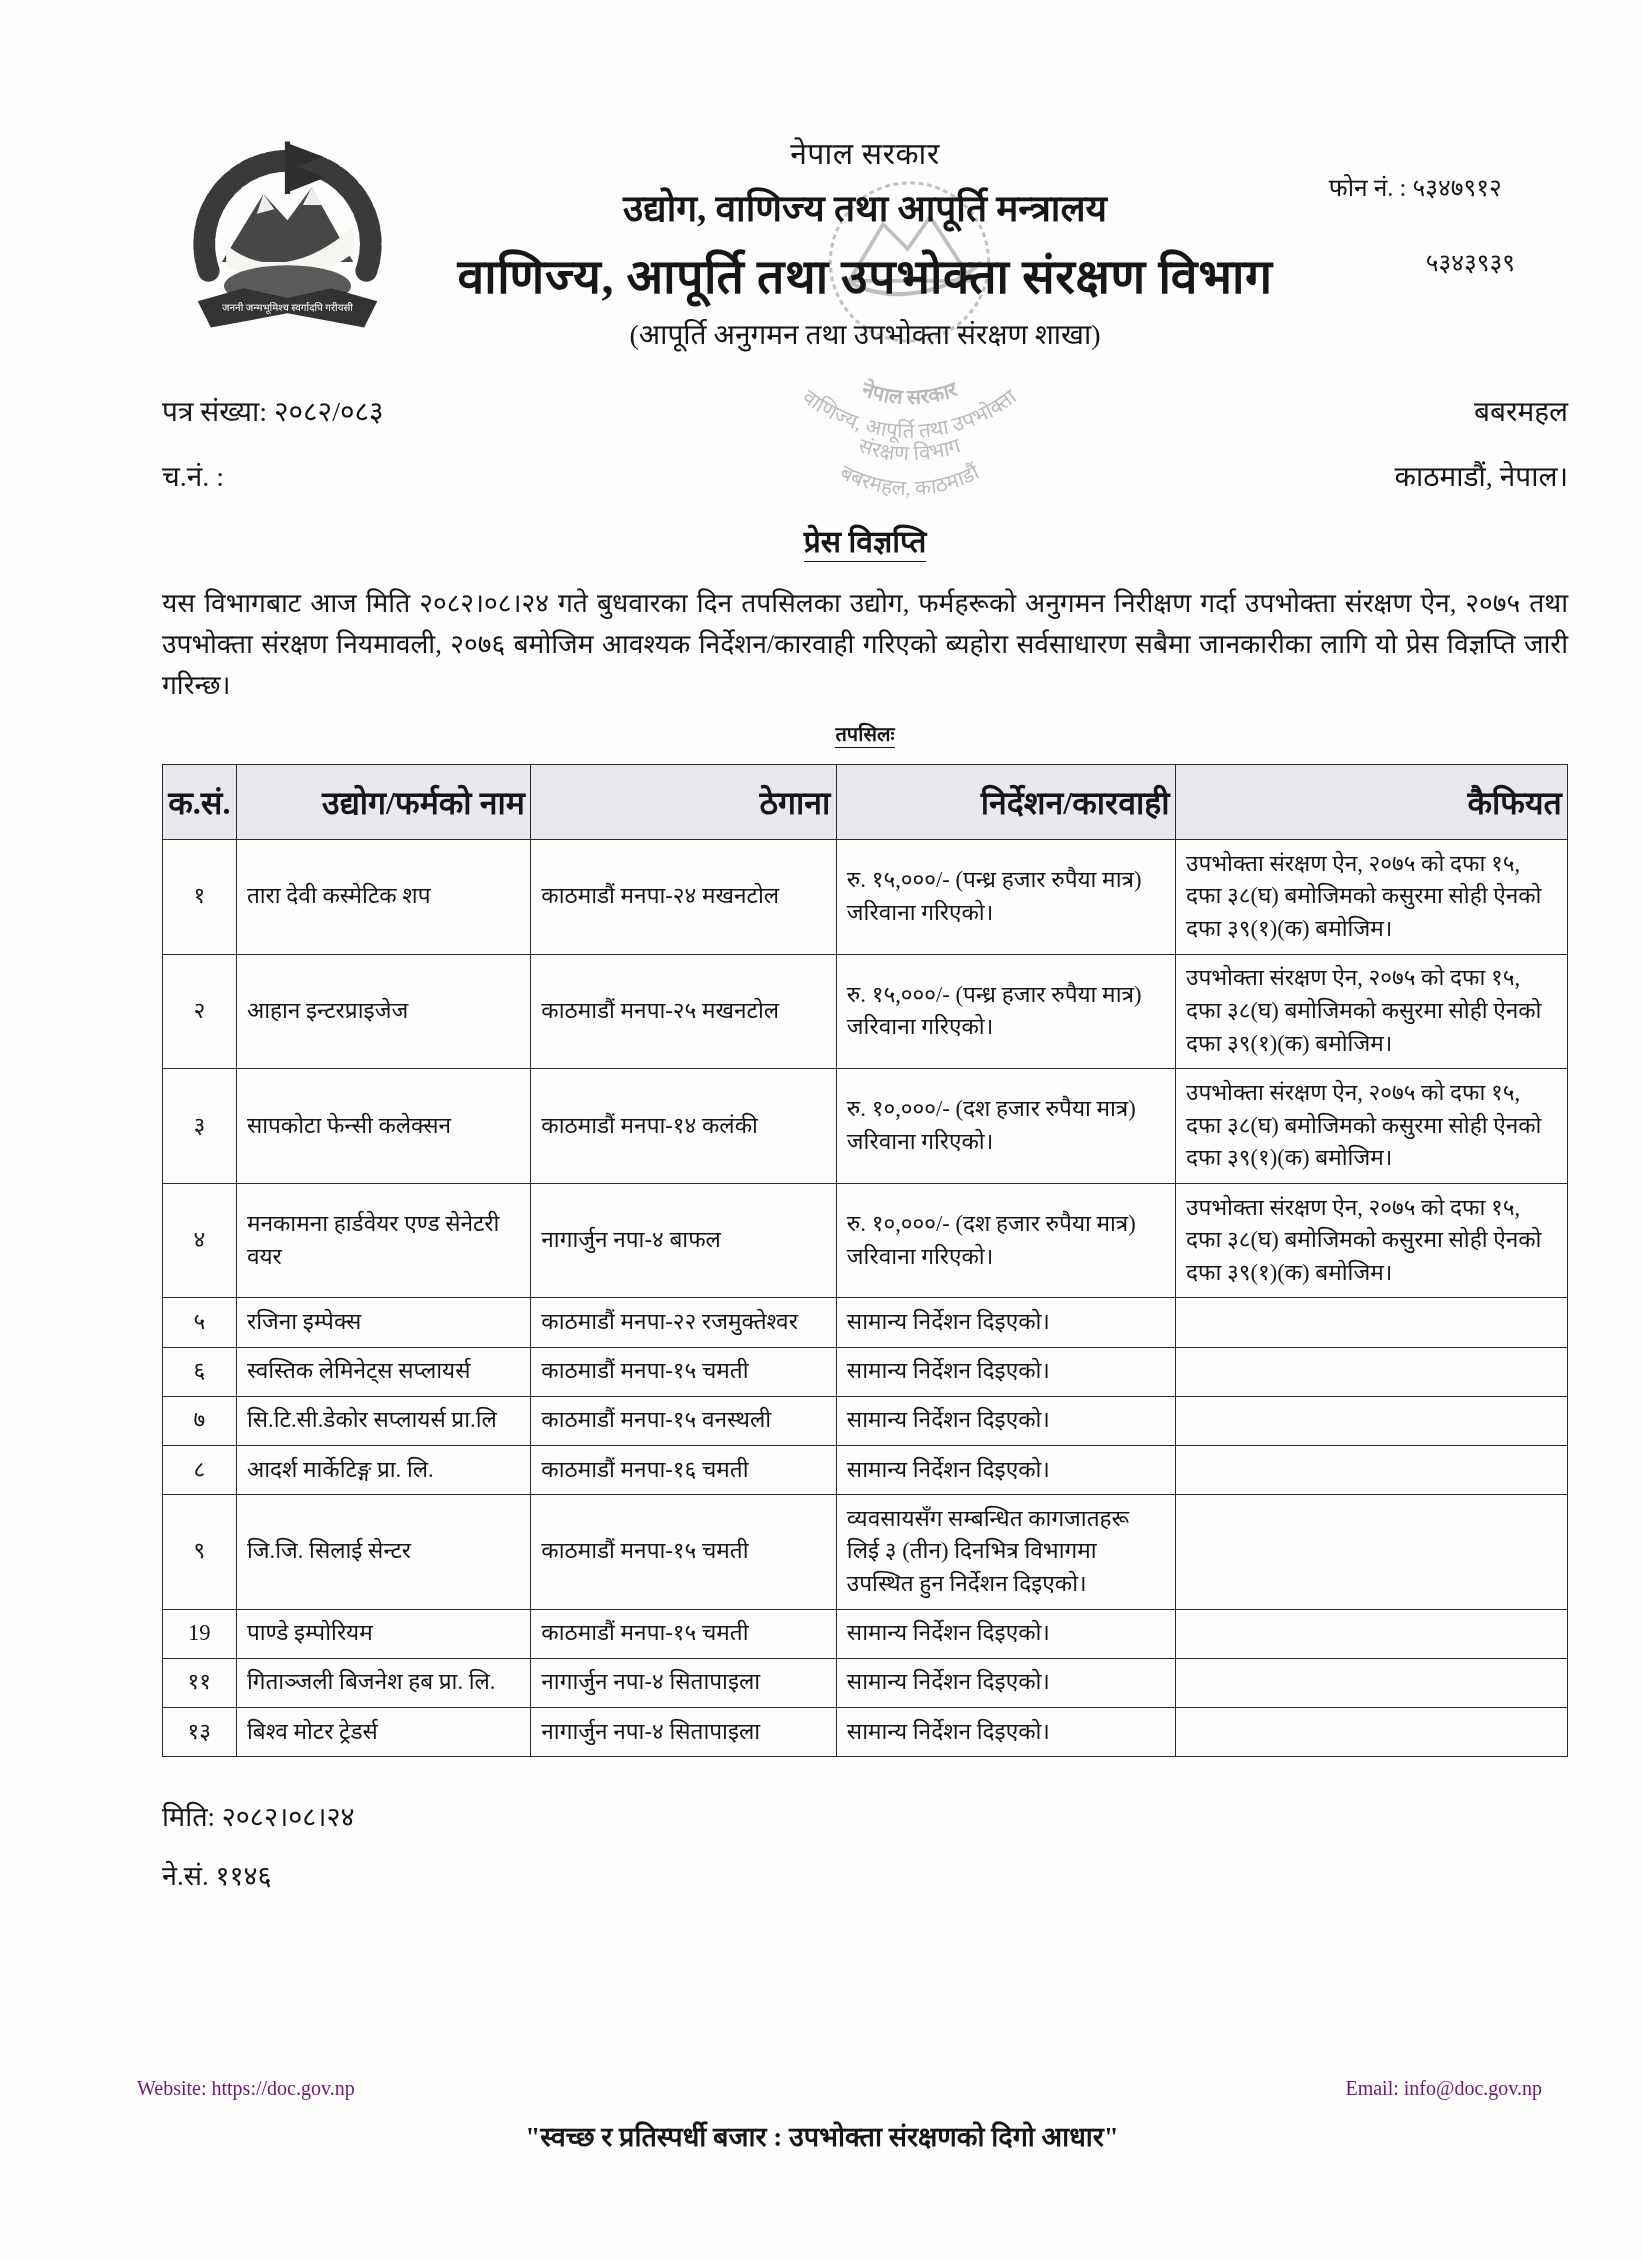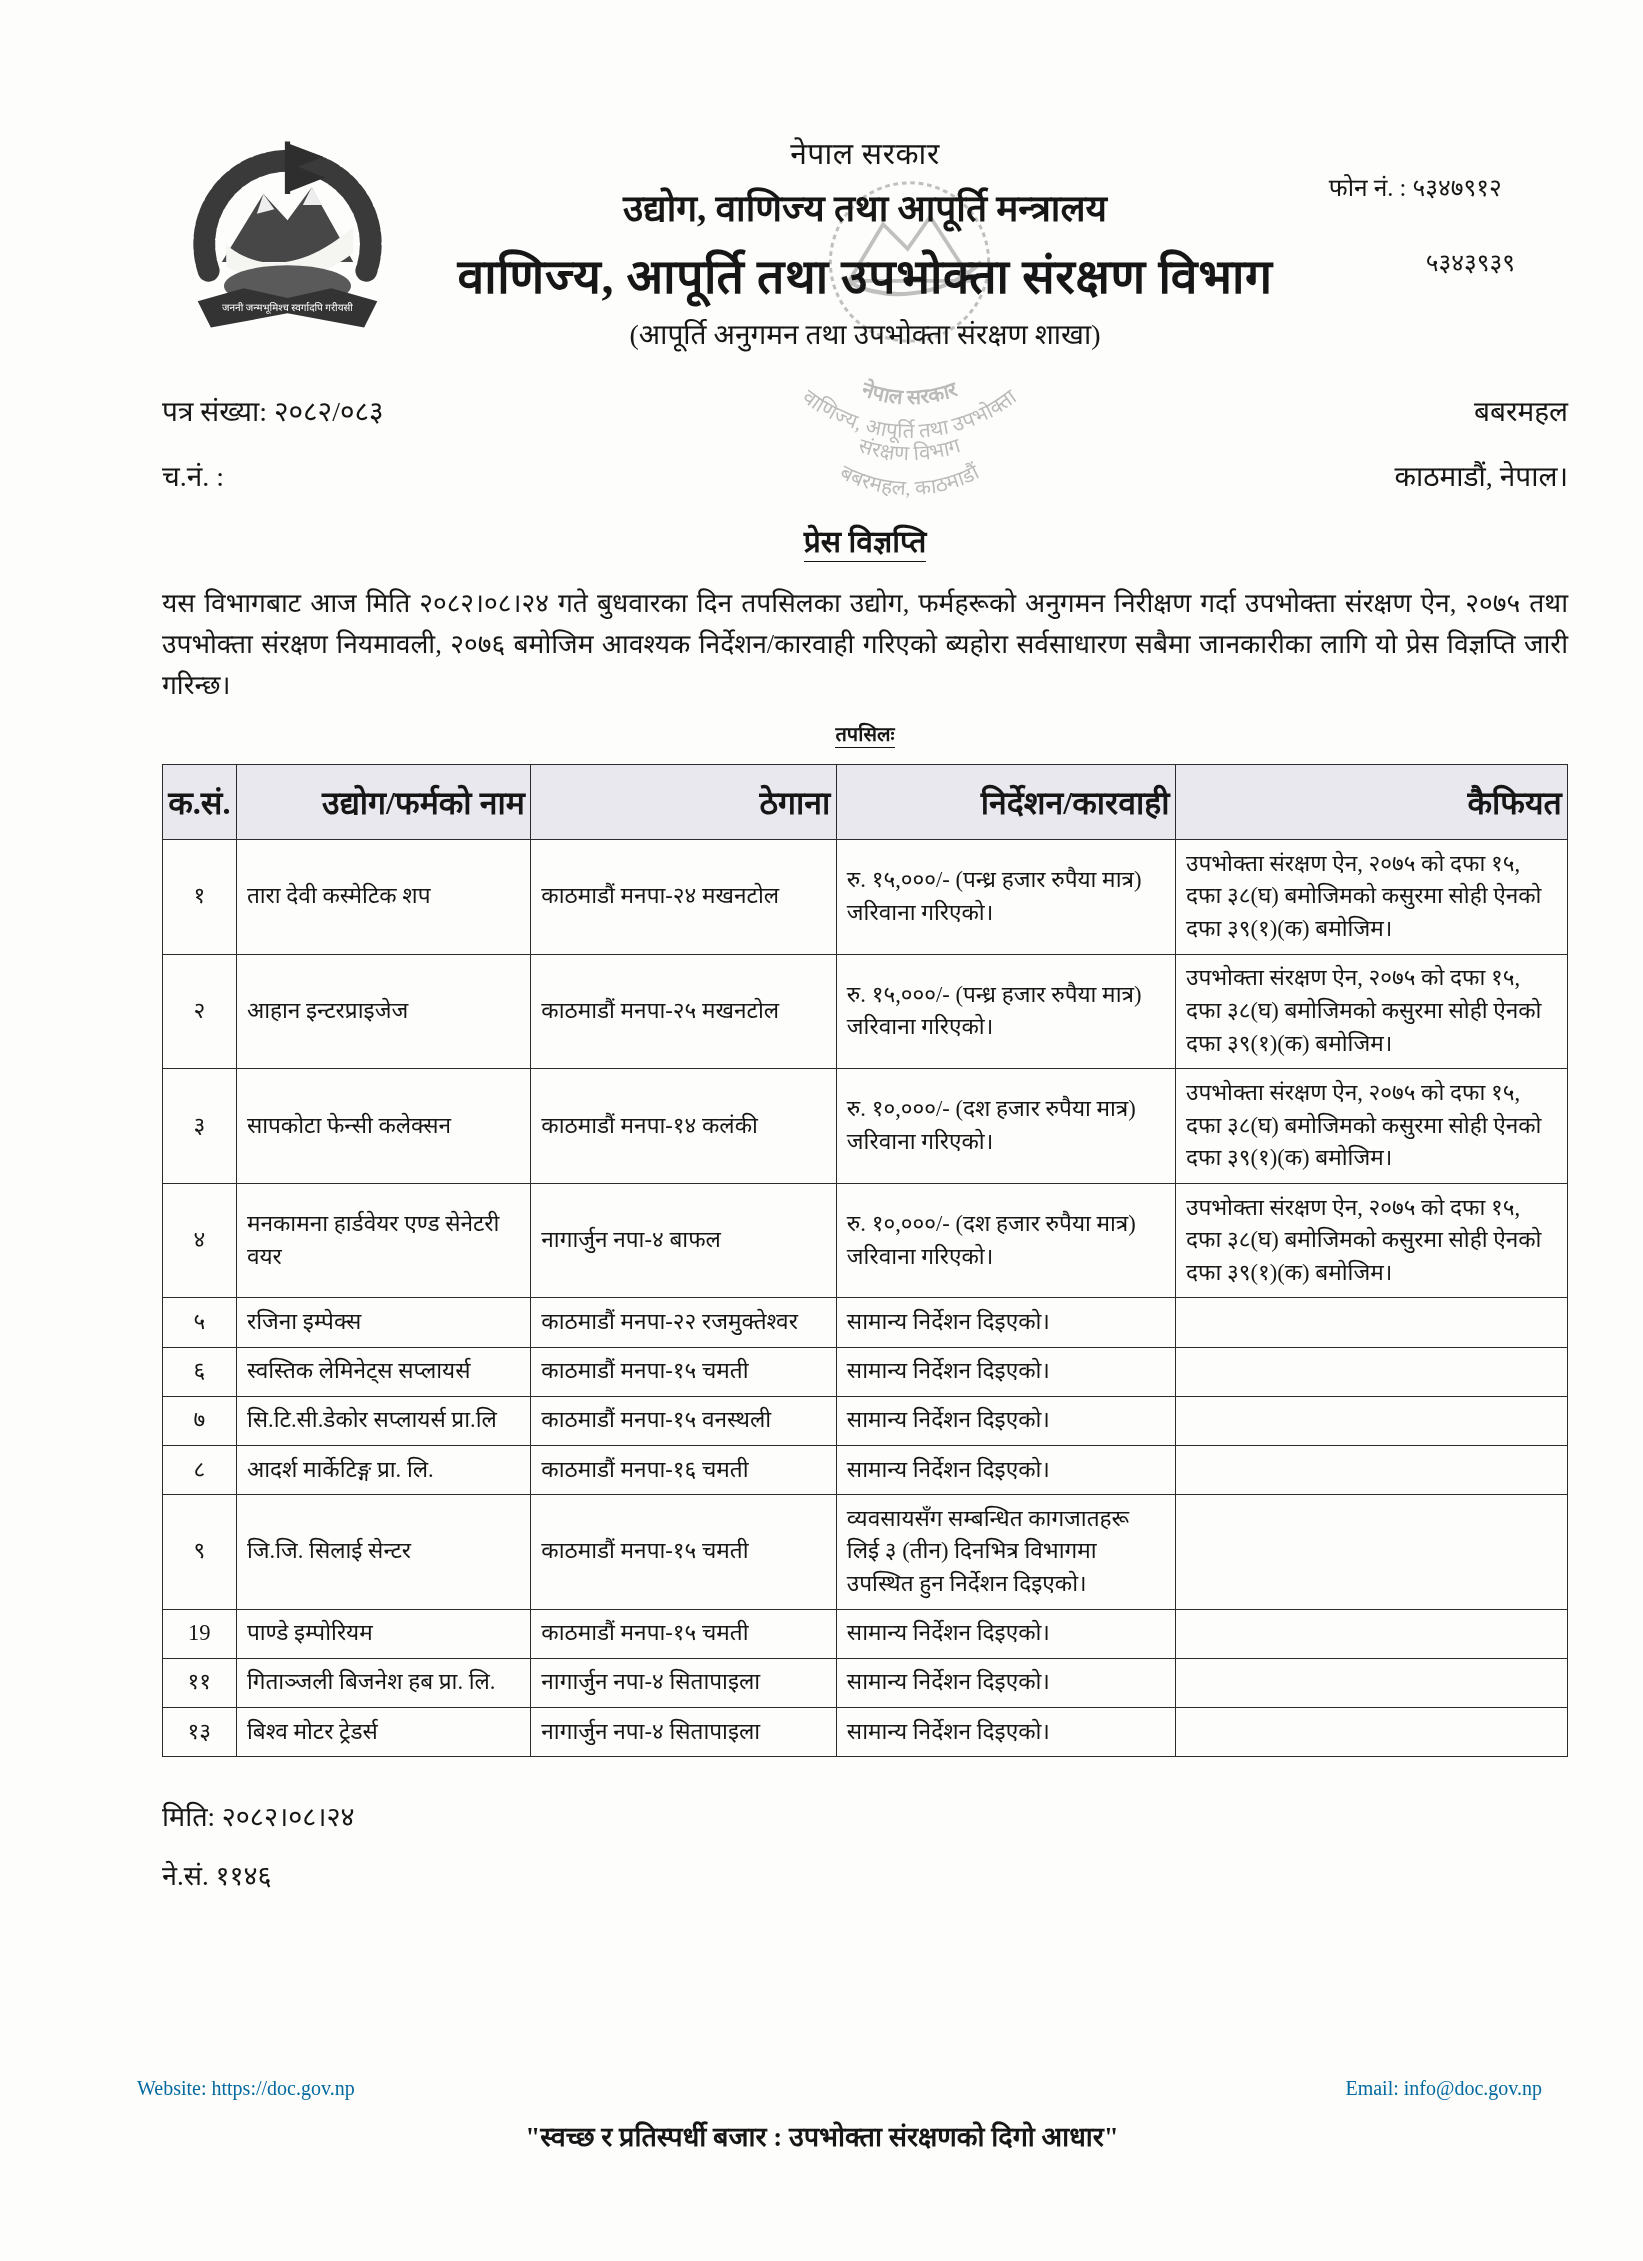--- a/index.html
+++ b/index.html
@@ -44,21 +44,21 @@
   }
   table.main td{font-size:22.6px;line-height:1.45;padding:7.7px 10.3px;}
   td.c-sn{text-align:center;}
   col.w-sn{width:5%;}col.w-name{width:21%;}col.w-addr{width:21.8%;}col.w-dir{width:24.2%;}col.w-note{width:28%;}
 
   
   .date-line{font-size:27px;margin-top:40px;}
   .ns-line{font-size:27px;margin-top:22px;}
 
   
-  .bottom-bar{position:absolute;left:137px;right:102px;top:2077px;display:flex;justify-content:space-between;font-size:20px;color:#0369a1;}
+  .bottom-bar{position:absolute;left:137px;right:102px;top:2077px;display:flex;justify-content:space-between;font-size:20px;color:#701a75;}
   .slogan{position:absolute;left:0;right:0;top:2117px;text-align:center;font-size:27px;font-weight:700;}
 </style>
 </head>
 <body>
 
 <div class="page">
 
   <svg class="emblem" viewBox="0 0 100 100" aria-hidden="true">
     <path d="M 14 64 A 38 38 0 1 1 86 64" fill="none" stroke="#3a3a3a" stroke-width="10" stroke-dasharray="3.2 2.1" stroke-linecap="round"></path>
     <path d="M 50 5 v 24 M 50 7 l 13 5 -13 5 M 50 16 l 14 5.5 -14 5.5" stroke="#2e2e2e" stroke-width="2.4" fill="#2e2e2e"></path>

